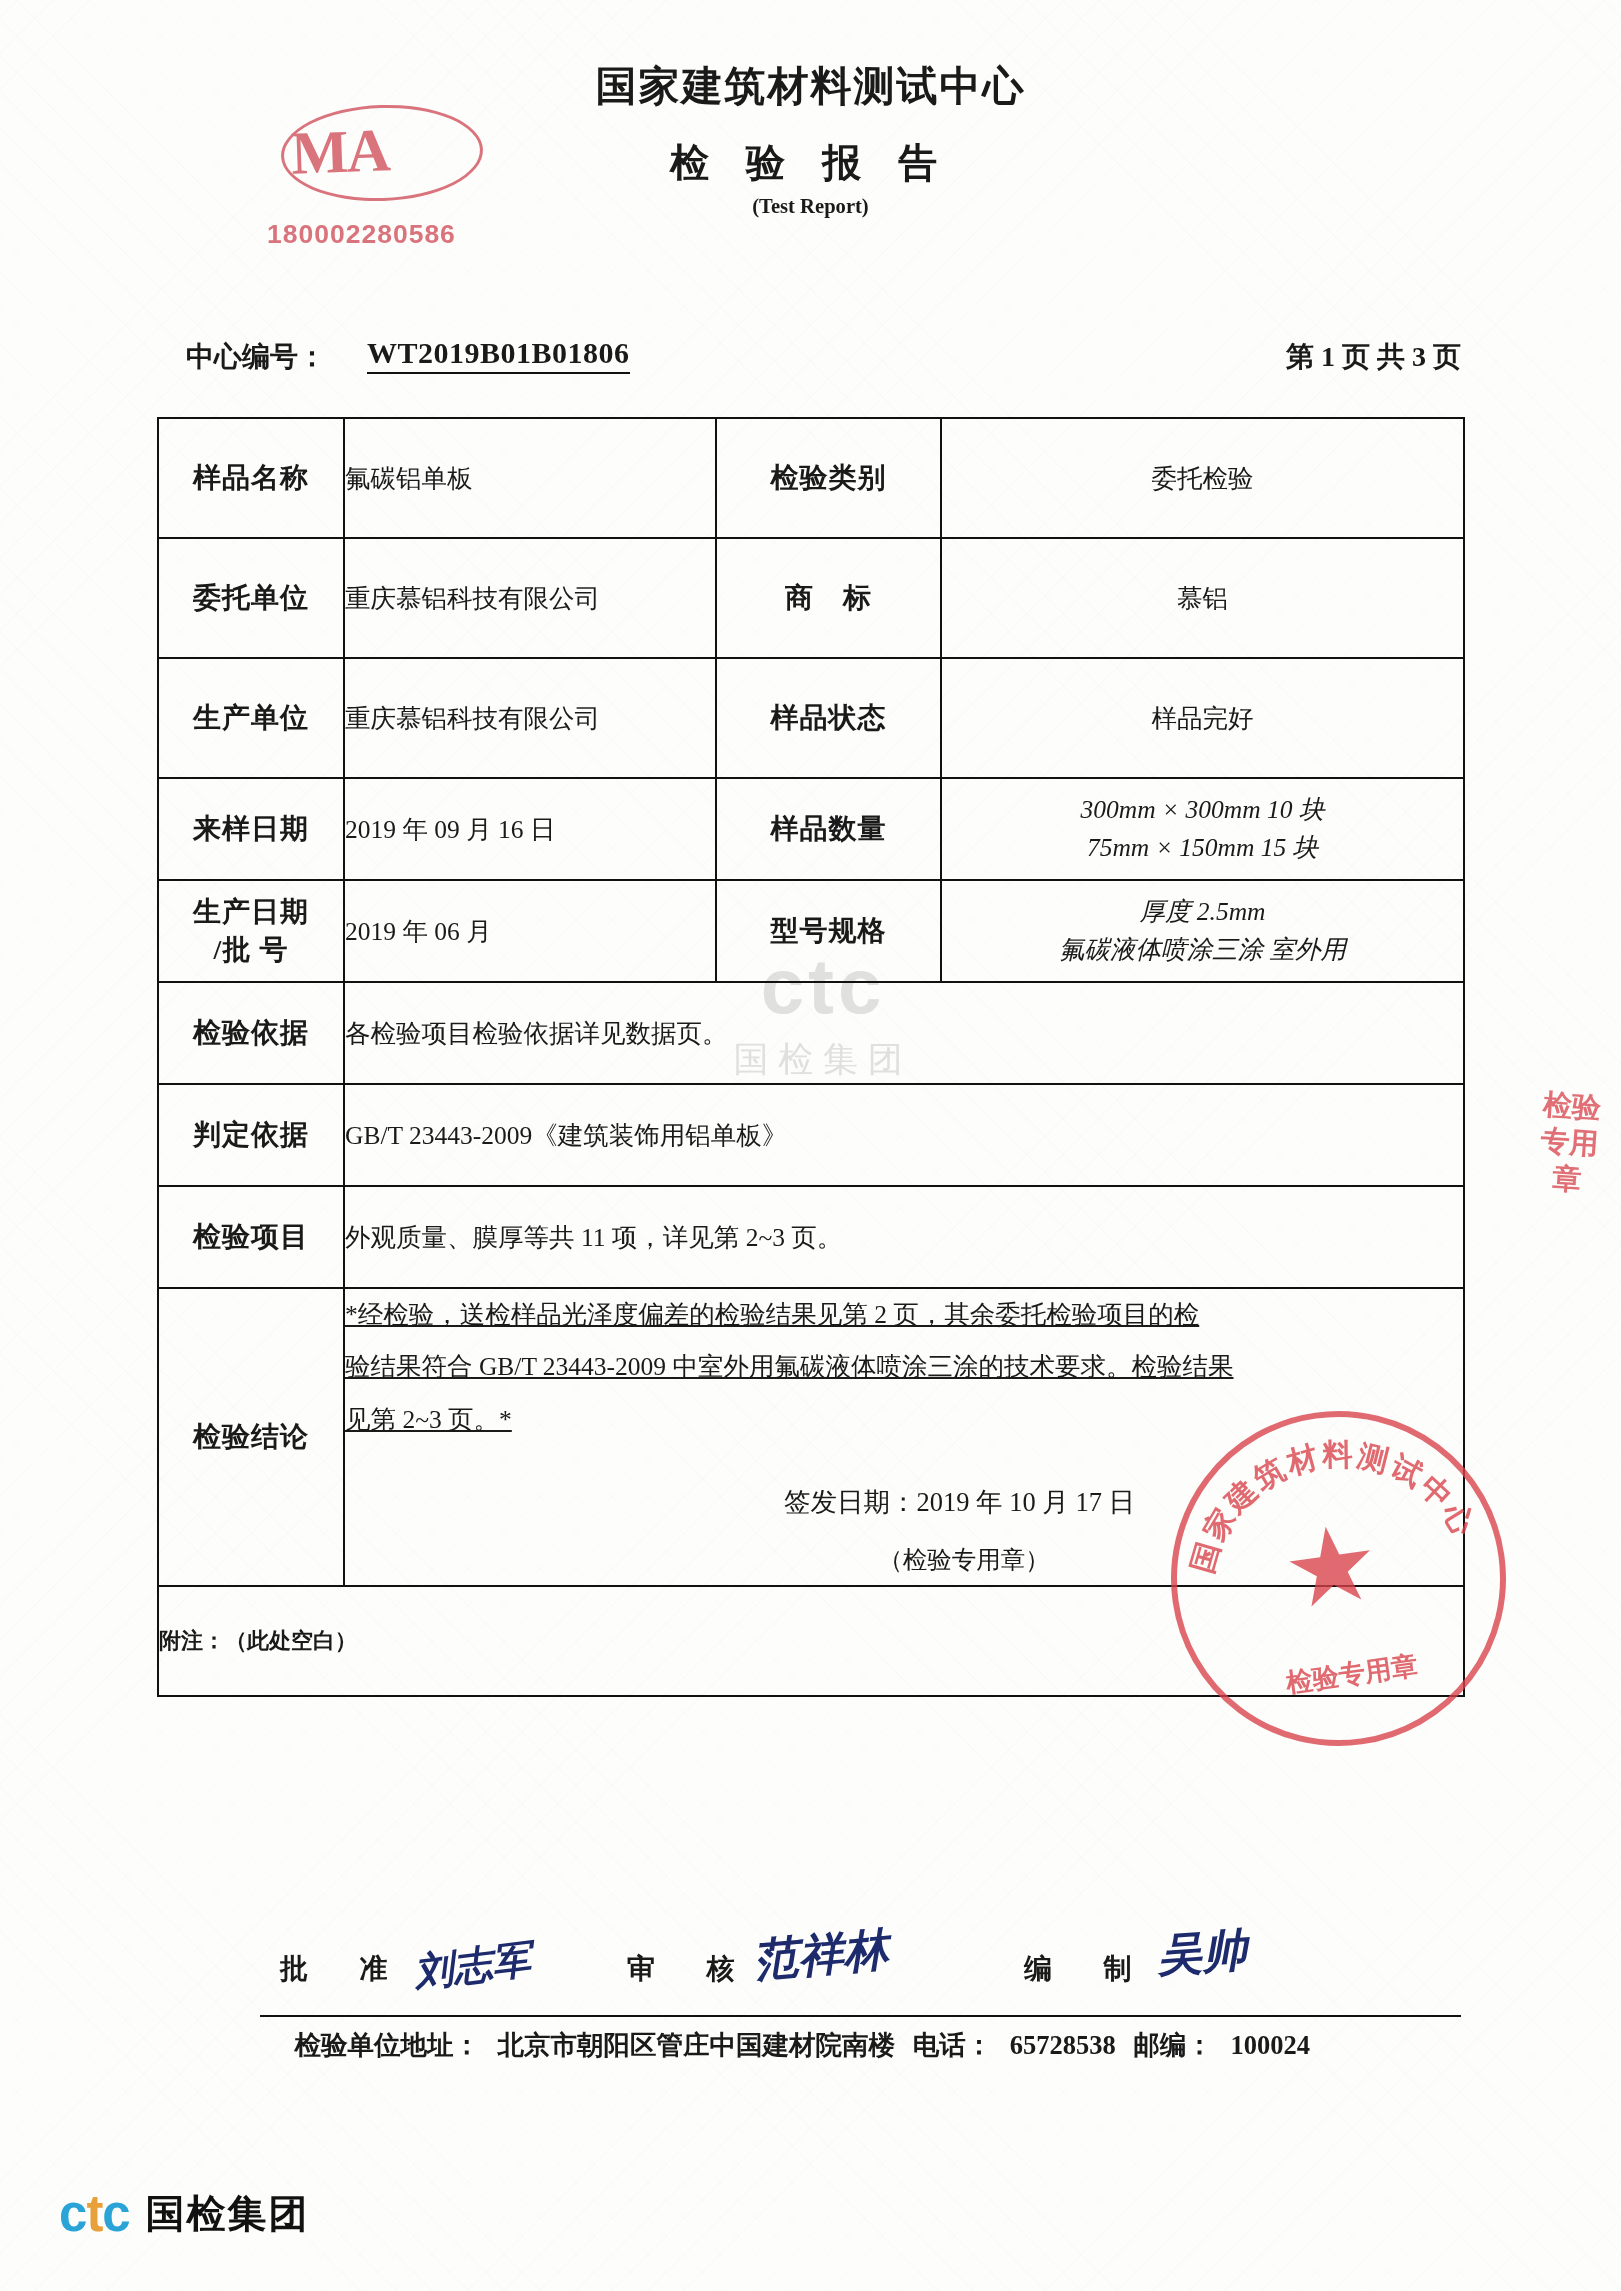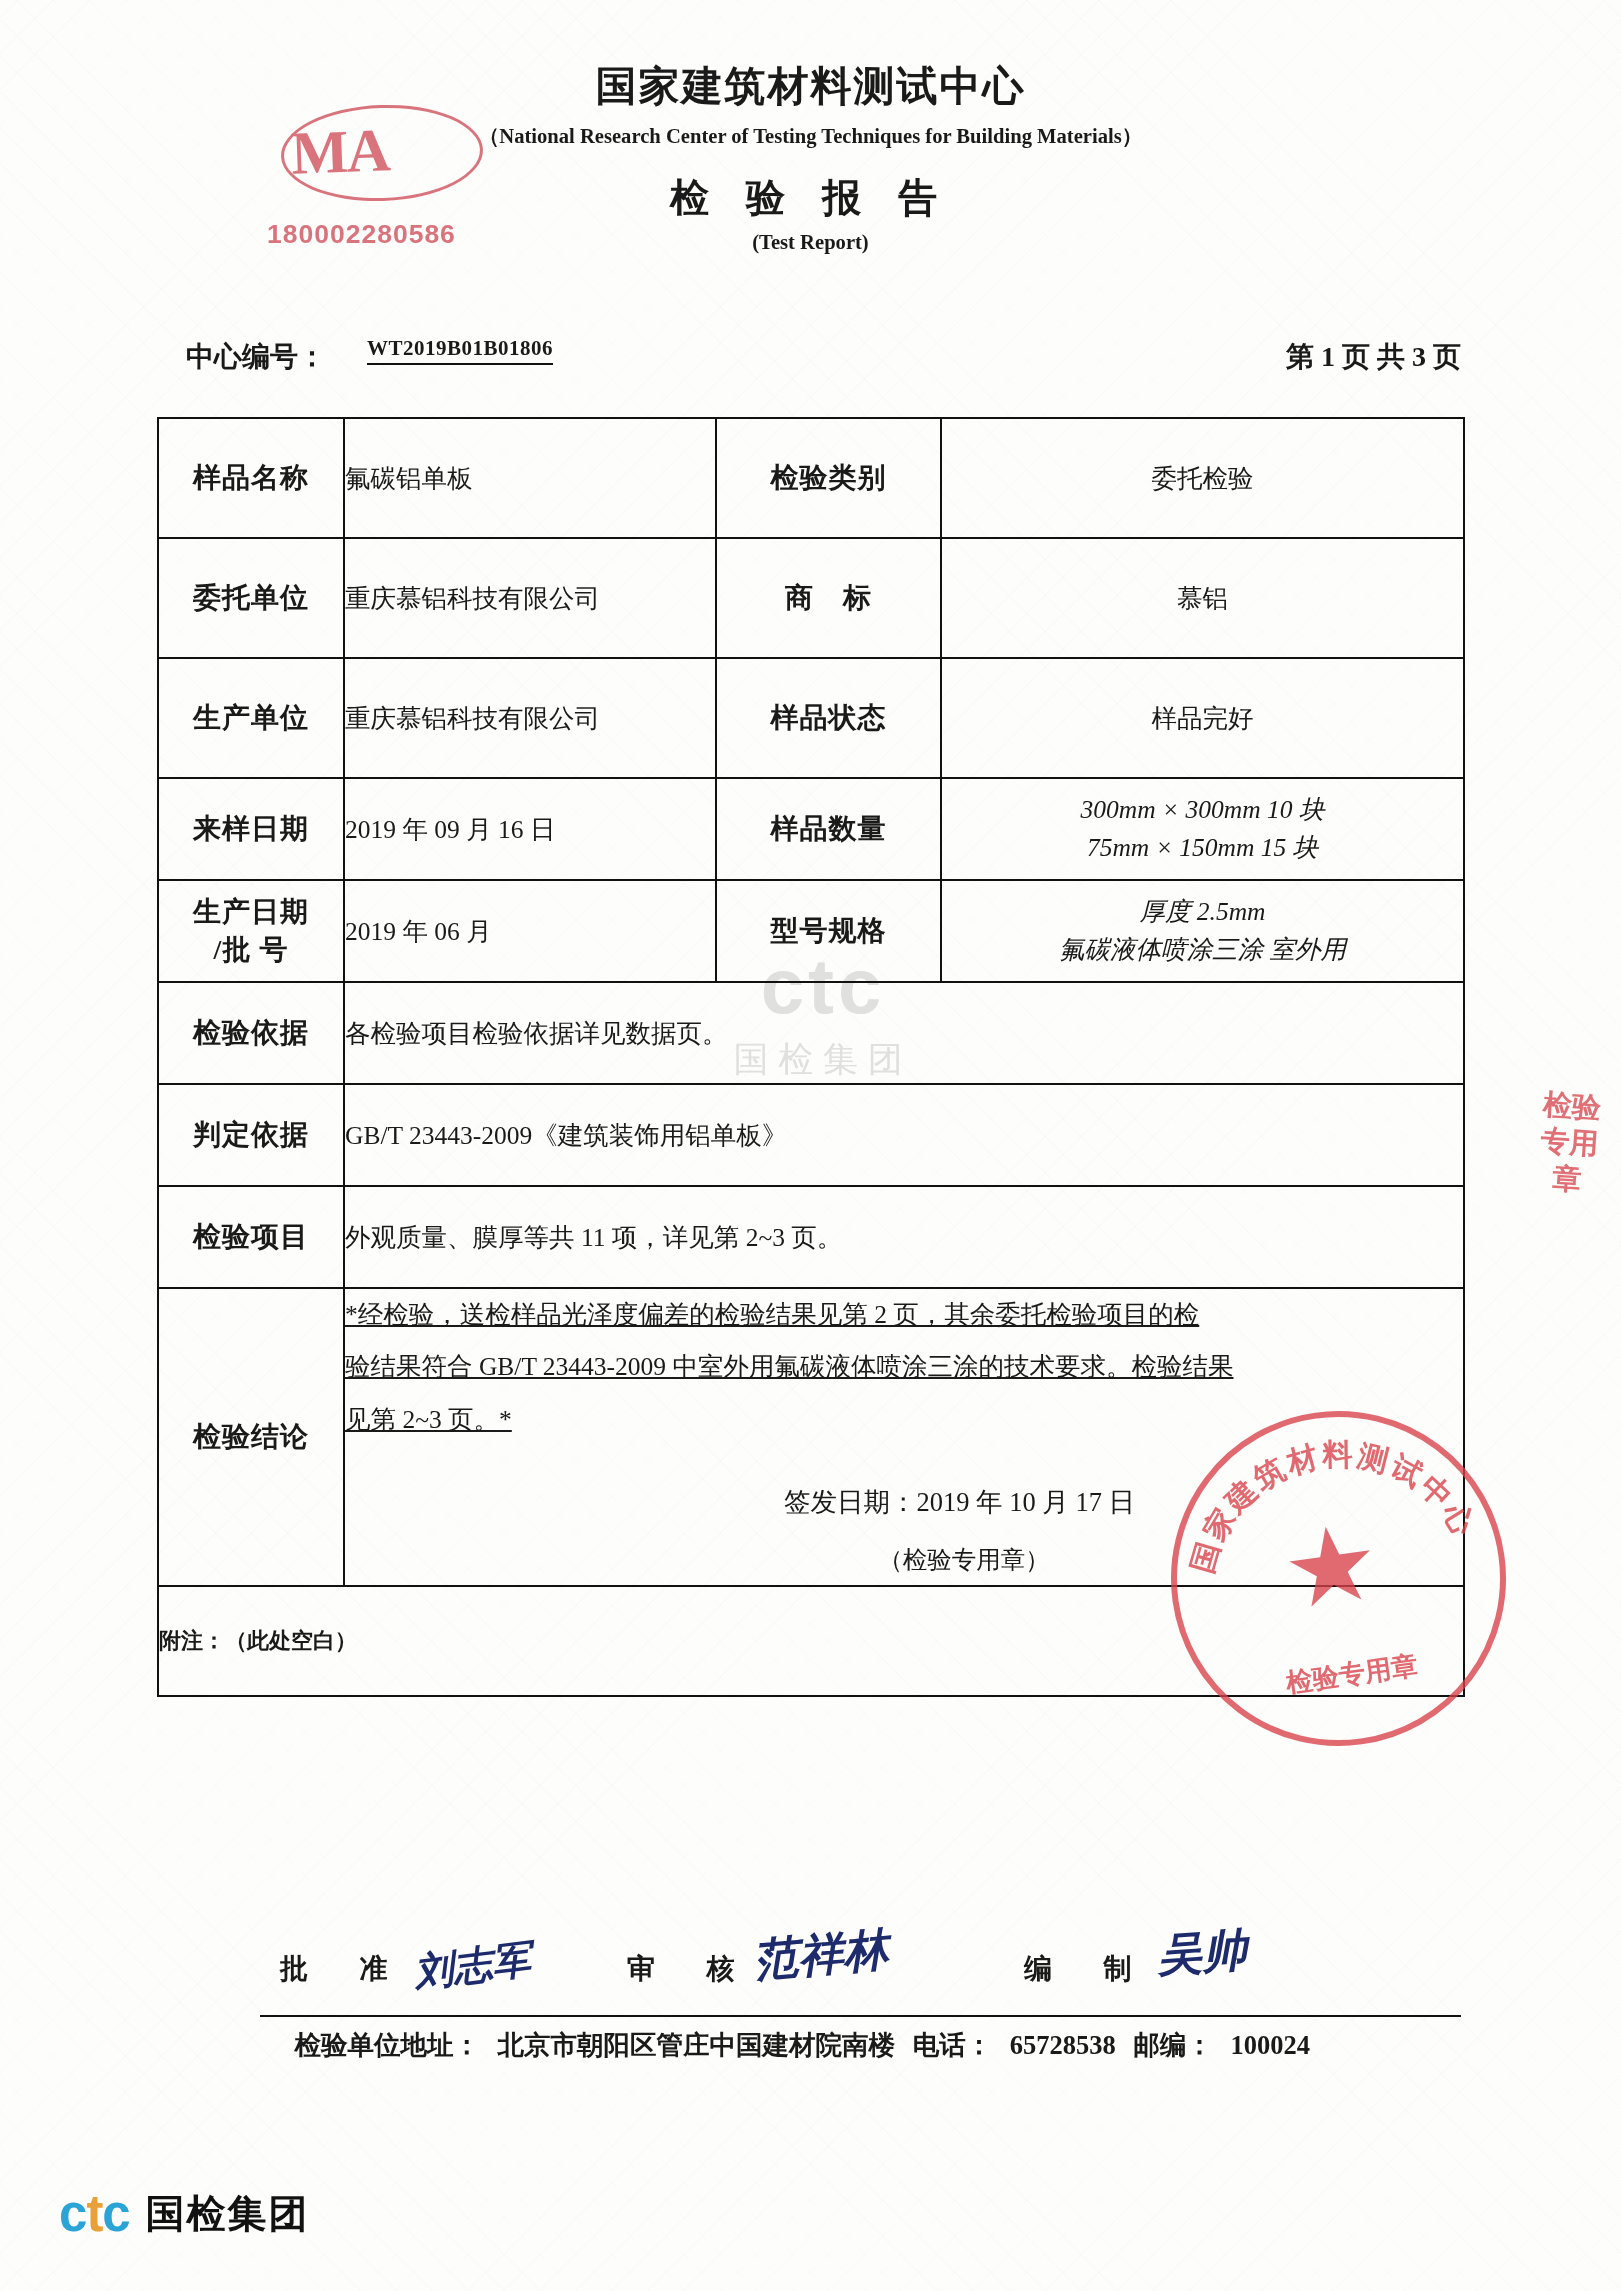--- a/index.html
+++ b/index.html
@@ -110,21 +110,21 @@
     position: absolute;
     left: 174px;
     top: 0;
     font-size: 28px;
     font-weight: bold;
   }
   .center-no-value {
     position: absolute;
     left: 355px;
     top: -2px;
-    font-size: 21px;
+    font-size: 30px;
     font-weight: bold;
     border-bottom: 2.9px solid #111;
     padding-bottom: 2px;
     letter-spacing: 0.5px;
   }
   .page-no {
     position: absolute;
     right: 172px;
     top: 0;
     font-size: 28px;
@@ -363,21 +363,20 @@
     letter-spacing: 2px;
   }
 </style>
 </head>
 <body>
 
 <div class="page">
 
   <div class="header">
     <div class="title-cn">国家建筑材料测试中心</div>
-    <div class="title-en">（National Research Center of Testing Techniques for Building Materials）</div>
     <div class="report-cn">检 验 报 告</div>
     <div class="report-en">(Test Report)</div>
   </div>
 
   <div class="ma-stamp">
     <div class="ma-ellipse"></div>
     <div class="ma-text">MA</div>
     <div class="ma-number">180002280586</div>
   </div>
 

